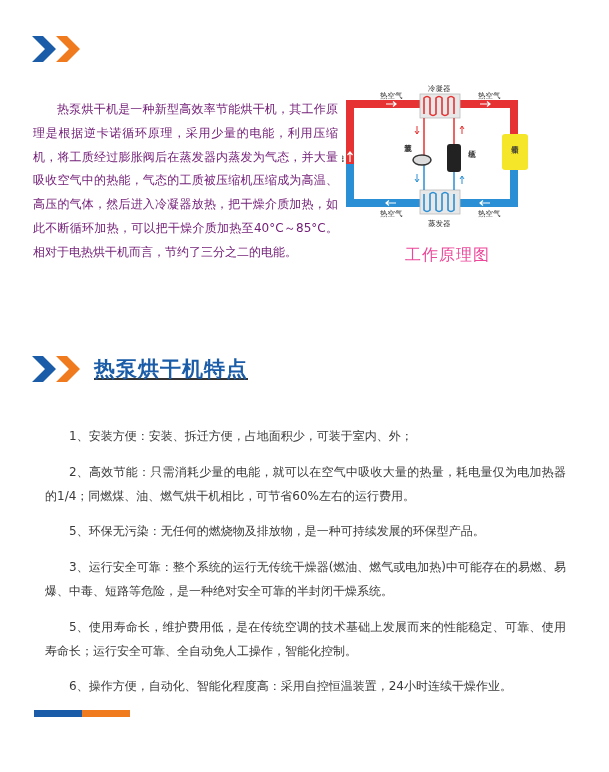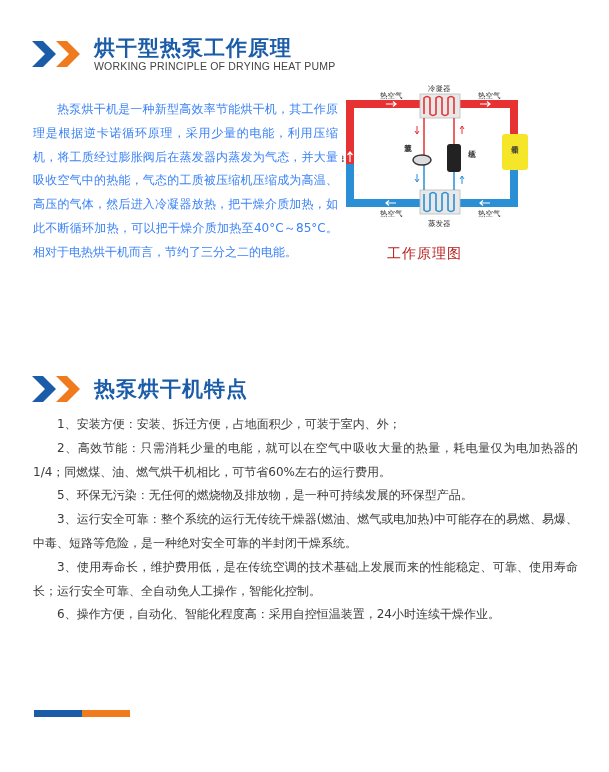--- a/index.html
+++ b/index.html
@@ -8,50 +8,46 @@
 
   .section-head { position: absolute; left: 32px; display: flex; align-items: center; }
   .chevrons { position: relative; width: 54px; height: 26px; margin-right: 8px; }
   .chev { position: absolute; top: 0; width: 26px; height: 26px; }
   .chev.blue { left: 0; }
   .chev.orange { left: 24px; }
   .titles { display: flex; flex-direction: column; }
   .title-cn { font-size: 21px; font-weight: bold; color: #1a5ca8; letter-spacing: 1px; line-height: 24px; }
   .title-en { font-size: 10.5px; color: #444; letter-spacing: 0.2px; line-height: 12px; font-family: "Liberation Sans", sans-serif; }
 
-  .intro { position: absolute; left: 33px; top: 98px; width: 305px; font-size: 12px; line-height: 23.8px; color: #3b82f6; text-align: justify; }
+  .intro { position: absolute; left: 33px; top: 98px; width: 305px; font-size: 12px; line-height: 23.8px; color: #701a75; text-align: justify; }
   .intro p { margin: 0; text-indent: 2em; }
 
   .diagram { position: absolute; left: 342px; top: 82px; width: 196px; height: 150px; }
-  .diagram-caption { position: absolute; left: 387px; top: 245px; font-size: 14px; color: #b91c1c; letter-spacing: 1px; }
+  .diagram-caption { position: absolute; left: 405px; top: 245px; font-size: 16px; color: #ec4899; letter-spacing: 1px; }
 
   .features { position: absolute; left: 33px; top: 413px; width: 545px; font-size: 12px; line-height: 23.8px; color: #3a3a3a; text-align: justify; }
-  .features p { margin: 0; text-indent: 2em; }
+  .features p { margin: 12px; text-indent: 2em; }
 
   .footer-bar { position: absolute; left: 34px; top: 710px; height: 7px; display: flex; }
   .footer-bar .b { width: 48px; height: 7px; background: #1a5ca8; }
   .footer-bar .o { width: 48px; height: 7px; background: #f07b1e; }
 
   .dlabel { font-family: "DejaVu Sans", sans-serif; font-size: 7.5px; fill: #333; }
 </style>
 </head>
 <body>
 
 <div class="section-head" style="top:36px;">
   <div class="chevrons">
     <svg class="chev blue" viewBox="0 0 26 26">
         <polygon points="0,0 11,0 24,13 11,26 0,26 13,13" fill="#1a5ca8"></polygon>
       </svg>
     <svg class="chev orange" viewBox="0 0 26 26">
         <polygon points="0,0 11,0 24,13 11,26 0,26 13,13" fill="#f07b1e"></polygon>
       </svg>
-  </div>
-  <div class="titles">
-    <div class="title-cn">烘干型热泵工作原理</div>
-    <div class="title-en">WORKING PRINCIPLE OF DRYING HEAT PUMP</div>
   </div>
 </div>
 
 <div class="intro">
   <p>热泵烘干机是一种新型高效率节能烘干机，其工作原理是根据逆卡诺循环原理，采用少量的电能，利用压缩机，将工质经过膨胀阀后在蒸发器内蒸发为气态，并大量吸收空气中的热能，气态的工质被压缩机压缩成为高温、高压的气体，然后进入冷凝器放热，把干燥介质加热，如此不断循环加热，可以把干燥介质加热至40°C～85°C。相对于电热烘干机而言，节约了三分之二的电能。</p>
 </div>
 
 <div class="diagram">
   <svg width="196" height="150" viewBox="0 0 196 150">
 
@@ -99,39 +95,39 @@
     <text class="dlabel" x="38" y="134">热空气</text>
     <text class="dlabel" x="136" y="134">热空气</text>
     <text class="dlabel" x="-2" y="66" writing-mode="tb">热空气</text>
     <text class="dlabel" x="66" y="56" writing-mode="tb">节流装置</text>
     <text class="dlabel" x="130" y="62" writing-mode="tb">压缩机</text>
     <text class="dlabel" x="173" y="58" writing-mode="tb">干燥箱</text>
   </svg>
 </div>
 <div class="diagram-caption">工作原理图</div>
 
-<div class="section-head" style="top:376px;">
+<div class="section-head" style="top:356px;text-decoration:underline;">
   <div class="chevrons">
     <svg class="chev blue" viewBox="0 0 26 26">
         <polygon points="0,0 11,0 24,13 11,26 0,26 13,13" fill="#1a5ca8"></polygon>
       </svg>
     <svg class="chev orange" viewBox="0 0 26 26">
         <polygon points="0,0 11,0 24,13 11,26 0,26 13,13" fill="#f07b1e"></polygon>
       </svg>
   </div>
   <div class="titles">
     <div class="title-cn">热泵烘干机特点</div>
   </div>
 </div>
 
 <div class="features">
   <p>1、安装方便：安装、拆迁方便，占地面积少，可装于室内、外；</p>
   <p>2、高效节能：只需消耗少量的电能，就可以在空气中吸收大量的热量，耗电量仅为电加热器的1/4；同燃煤、油、燃气烘干机相比，可节省60%左右的运行费用。</p>
   <p>5、环保无污染：无任何的燃烧物及排放物，是一种可持续发展的环保型产品。</p>
   <p>3、运行安全可靠：整个系统的运行无传统干燥器(燃油、燃气或电加热)中可能存在的易燃、易爆、中毒、短路等危险，是一种绝对安全可靠的半封闭干燥系统。</p>
-  <p>3、使用寿命长，维护费用低，是在传统空调的技术基础上发展而来的性能稳定、可靠、使用寿命长；运行安全可靠、全自动免人工操作，智能化控制。</p>
+  <p>5、使用寿命长，维护费用低，是在传统空调的技术基础上发展而来的性能稳定、可靠、使用寿命长；运行安全可靠、全自动免人工操作，智能化控制。</p>
   <p>6、操作方便，自动化、智能化程度高：采用自控恒温装置，24小时连续干燥作业。</p>
 </div>
 
 <div class="footer-bar">
   <div class="b"></div>
   <div class="o"></div>
 </div>
 
 </body></html>

